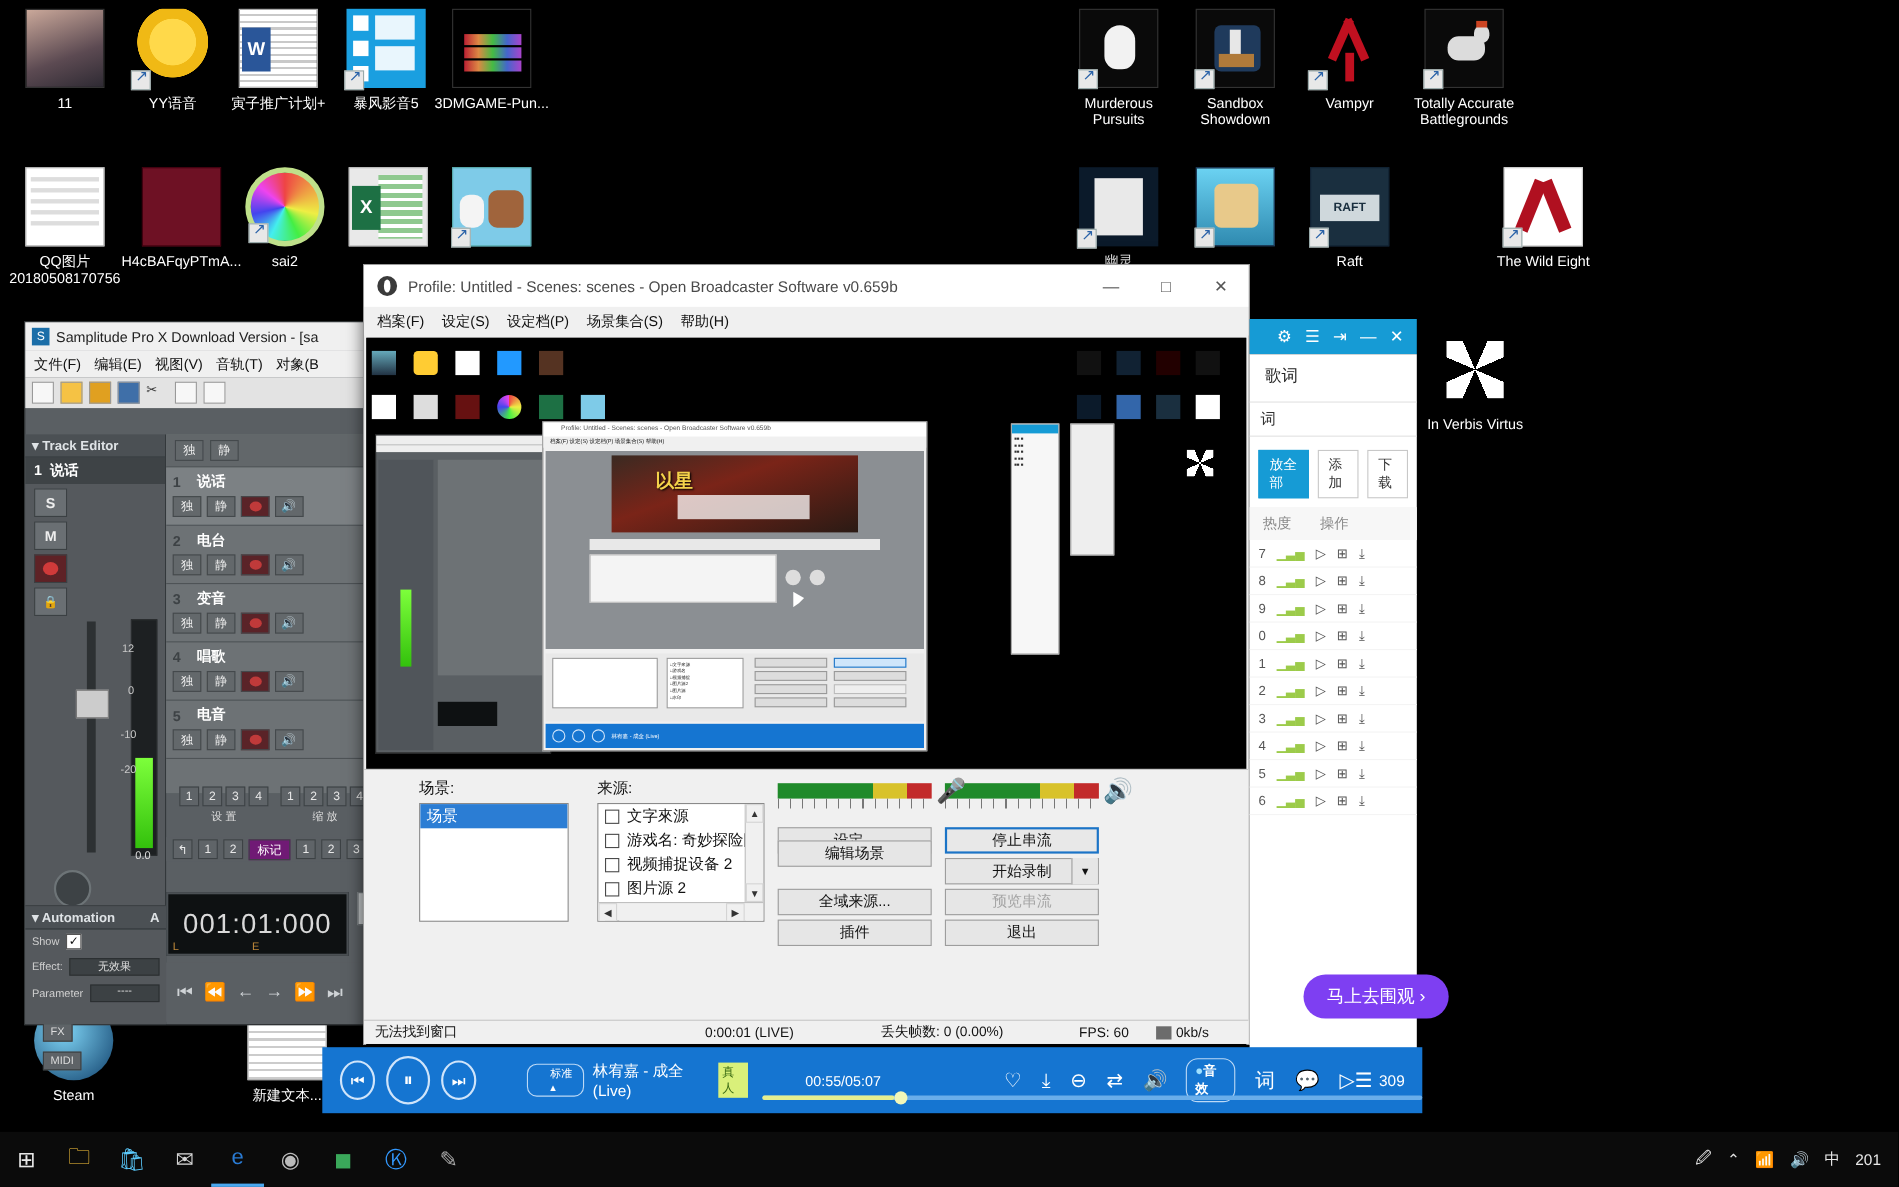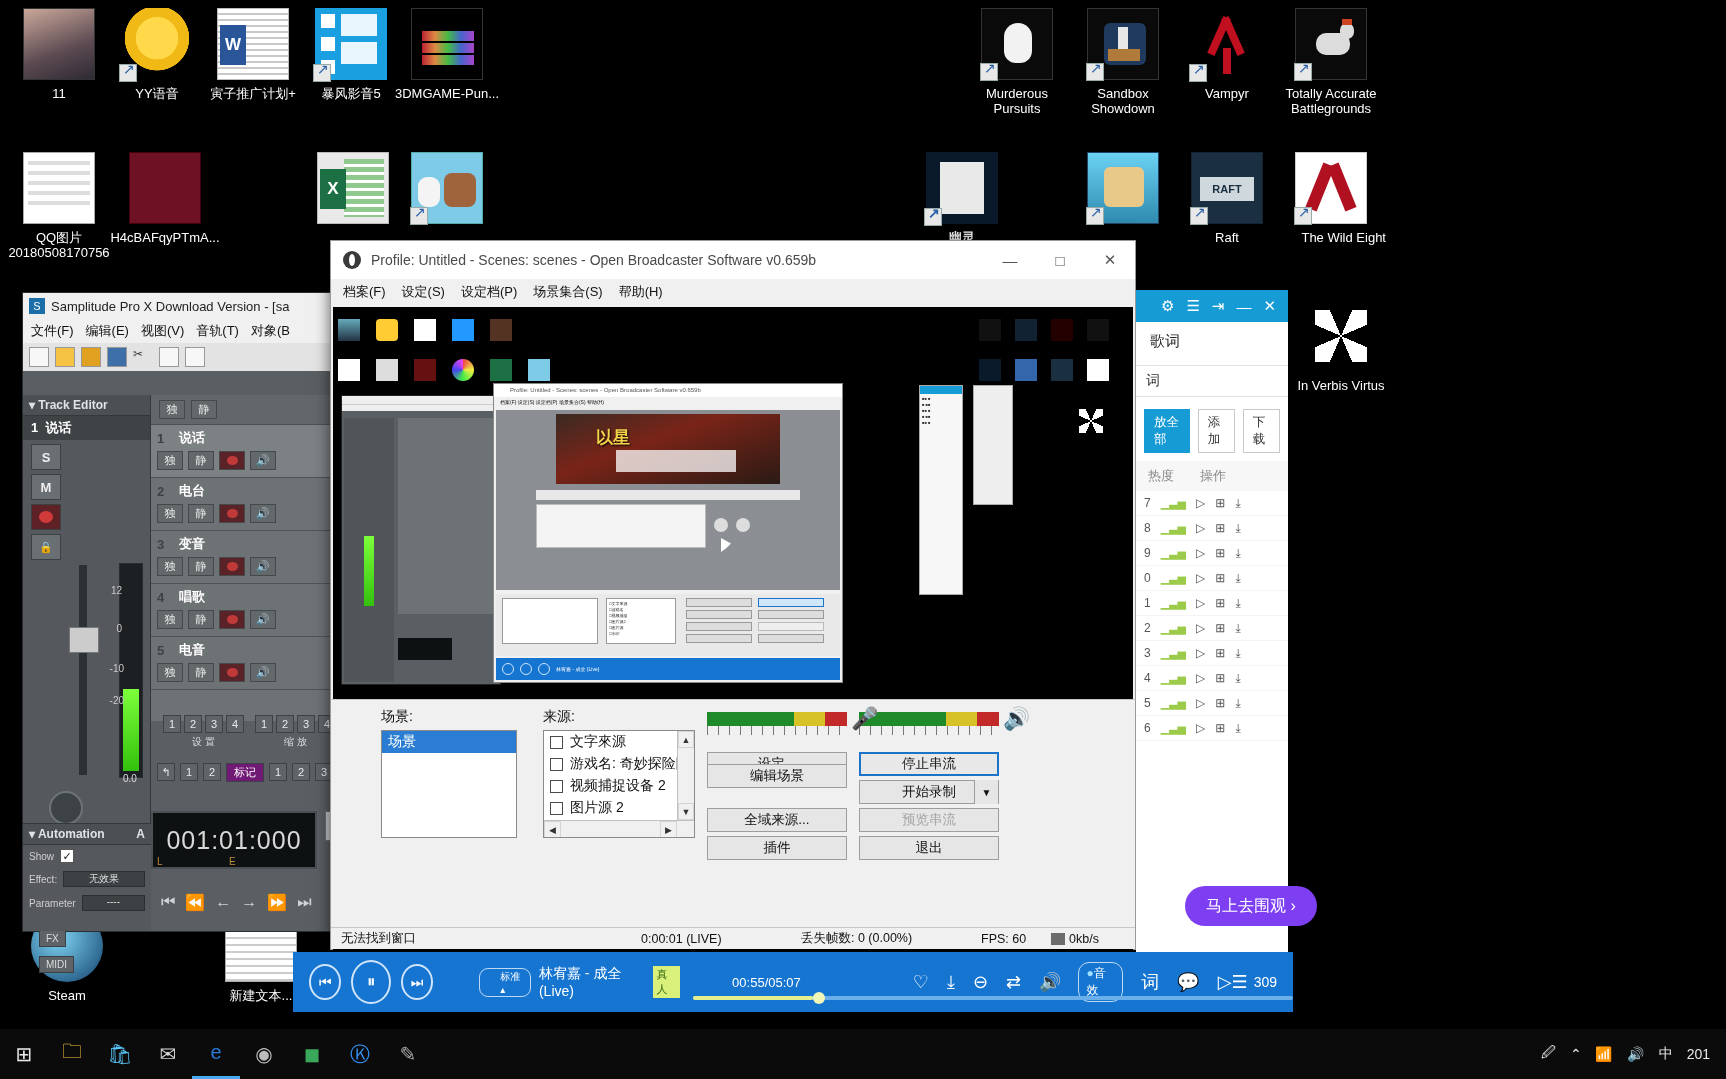--- a/index.html
+++ b/index.html
@@ -261,39 +261,46 @@
       <div style="position:absolute;left:4px;top:48px;right:4px;height:4px;background:#ddd;"></div>
     </div>
     <div class="lbl">QQ图片20180508170756</div>
   </div>
 
   <div class="dicon" style="left:110px;top:152px;">
     <div class="thumb" style="background:#6e1124;border:1px solid #40000f;"></div>
     <div class="lbl">H4cBAFqyPTmA...</div>
   </div>
 
+  <div class="dicon" style="left:204px;top:152px;">
+    <div class="thumb" style="border-radius:50%;background:conic-gradient(#e44,#e94,#ee4,#4e4,#4ee,#44e,#e4e,#e44);
+                border:5px solid #bfe08a;">
+      <div class="shortcut"></div>
+    </div>
+    <div class="lbl">sai2</div>
+  </div>
 
   <div class="dicon" style="left:298px;top:152px;">
     <div class="thumb" style="background:#e9e9e9;border:1px solid #bbb;">
       <div style="position:absolute;left:26px;top:6px;right:4px;bottom:6px;
                   background:repeating-linear-gradient(#8fc98f 0 5px,#fff 5px 8px);"></div>
       <div style="position:absolute;left:2px;top:16px;width:26px;height:40px;background:#1d7044;color:#fff;
                   font-size:17px;font-weight:bold;text-align:center;line-height:40px;">X</div>
     </div>
   </div>
 
   <div class="dicon" style="left:392px;top:152px;">
     <div class="thumb" style="background:#7ecbe8;border:1px solid #5aa;">
       <div style="position:absolute;left:32px;top:20px;width:32px;height:34px;background:#a0643c;border-radius:8px;"></div>
       <div style="position:absolute;left:6px;top:24px;width:22px;height:30px;background:#f4f4f4;border-radius:9px;"></div>
       <div class="shortcut"></div>
     </div>
   </div>
 
-  <div class="dicon" style="left:907px;top:152px;font-weight:bold;">
+  <div class="dicon" style="left:962px;top:152px;">
     <div class="thumb" style="background:#0b1a2a;">
       <div style="position:absolute;left:14px;top:10px;width:44px;height:52px;background:#e9e9e9;"></div>
       <div class="shortcut"></div>
     </div>
     <div class="lbl">幽灵</div>
   </div>
 
   <div class="dicon" style="left:1068px;top:152px;">
     <div class="thumb" style="background:linear-gradient(#6bd2f2,#2f8ab0);border:1px solid #246;">
       <div style="position:absolute;left:16px;top:14px;width:40px;height:40px;background:#e8c98a;border-radius:6px;"></div>
@@ -304,21 +311,21 @@
   <div class="dicon" style="left:1172px;top:152px;">
     <div class="thumb" style="background:#1a2f3f;border:1px solid #123;">
       <div style="position:absolute;left:8px;top:24px;right:8px;height:24px;background:#cfd8dc;
                   display:flex;align-items:center;justify-content:center;font-size:11px;
                   font-weight:bold;color:#1a2f3f;">RAFT</div>
       <div class="shortcut"></div>
     </div>
     <div class="lbl">Raft</div>
   </div>
 
-  <div class="dicon" style="left:1276px;top:152px;text-align:right;">
+  <div class="dicon" style="left:1348px;top:152px;">
     <div class="thumb" style="background:#fff;border:1px solid #ccc;">
       <div style="position:absolute;left:18px;top:10px;width:12px;height:48px;background:#b01020;transform:rotate(22deg);"></div>
       <div style="position:absolute;left:40px;top:10px;width:12px;height:48px;background:#b01020;transform:rotate(-22deg);"></div>
       <div class="shortcut"></div>
     </div>
     <div class="lbl">The Wild Eight</div>
   </div>
 
   <div class="dicon" style="left:1276px;top:300px;width:130px;">
     <div class="thumb" style="background:#000;">
@@ -852,21 +859,21 @@
   <span class="tag" style="margin-left:36px;padding-left:20px;">
     <span>标准</span> ▴</span>
   <span style="font-size:14px;">林宥嘉 - 成全 (Live)</span>
   <span class="badge">真人</span>
   <span style="font-size:13px;margin-left:52px;">00:55/05:07</span>
   <span class="pico" style="margin-left:112px;">♡</span>
   <span class="pico">⤓</span>
   <span class="pico">⊖</span>
   <span class="pico">⇄</span>
   <span class="pico">🔊</span>
-  <span style="margin-left:16px;border:1px solid #bcd9f6;border-radius:11px;font-size:12px;padding:2px 8px;">
+  <span style="margin-left:16px;border:1px solid #bcd9f6;border-radius:11px;font-size:12px;padding:2px 8px;font-weight:bold;">
     <span style="color:#9fe0ff;">●</span><span>音效</span></span>
   <span class="pico">词</span>
   <span class="pico">💬</span>
   <span class="pico">▷☰</span>
   <span style="font-size:14px;margin-left:6px;">309</span>
   <div class="seek">
     <div class="seekfill"></div>
     <div class="seekdot"></div>
   </div>
 </div>

